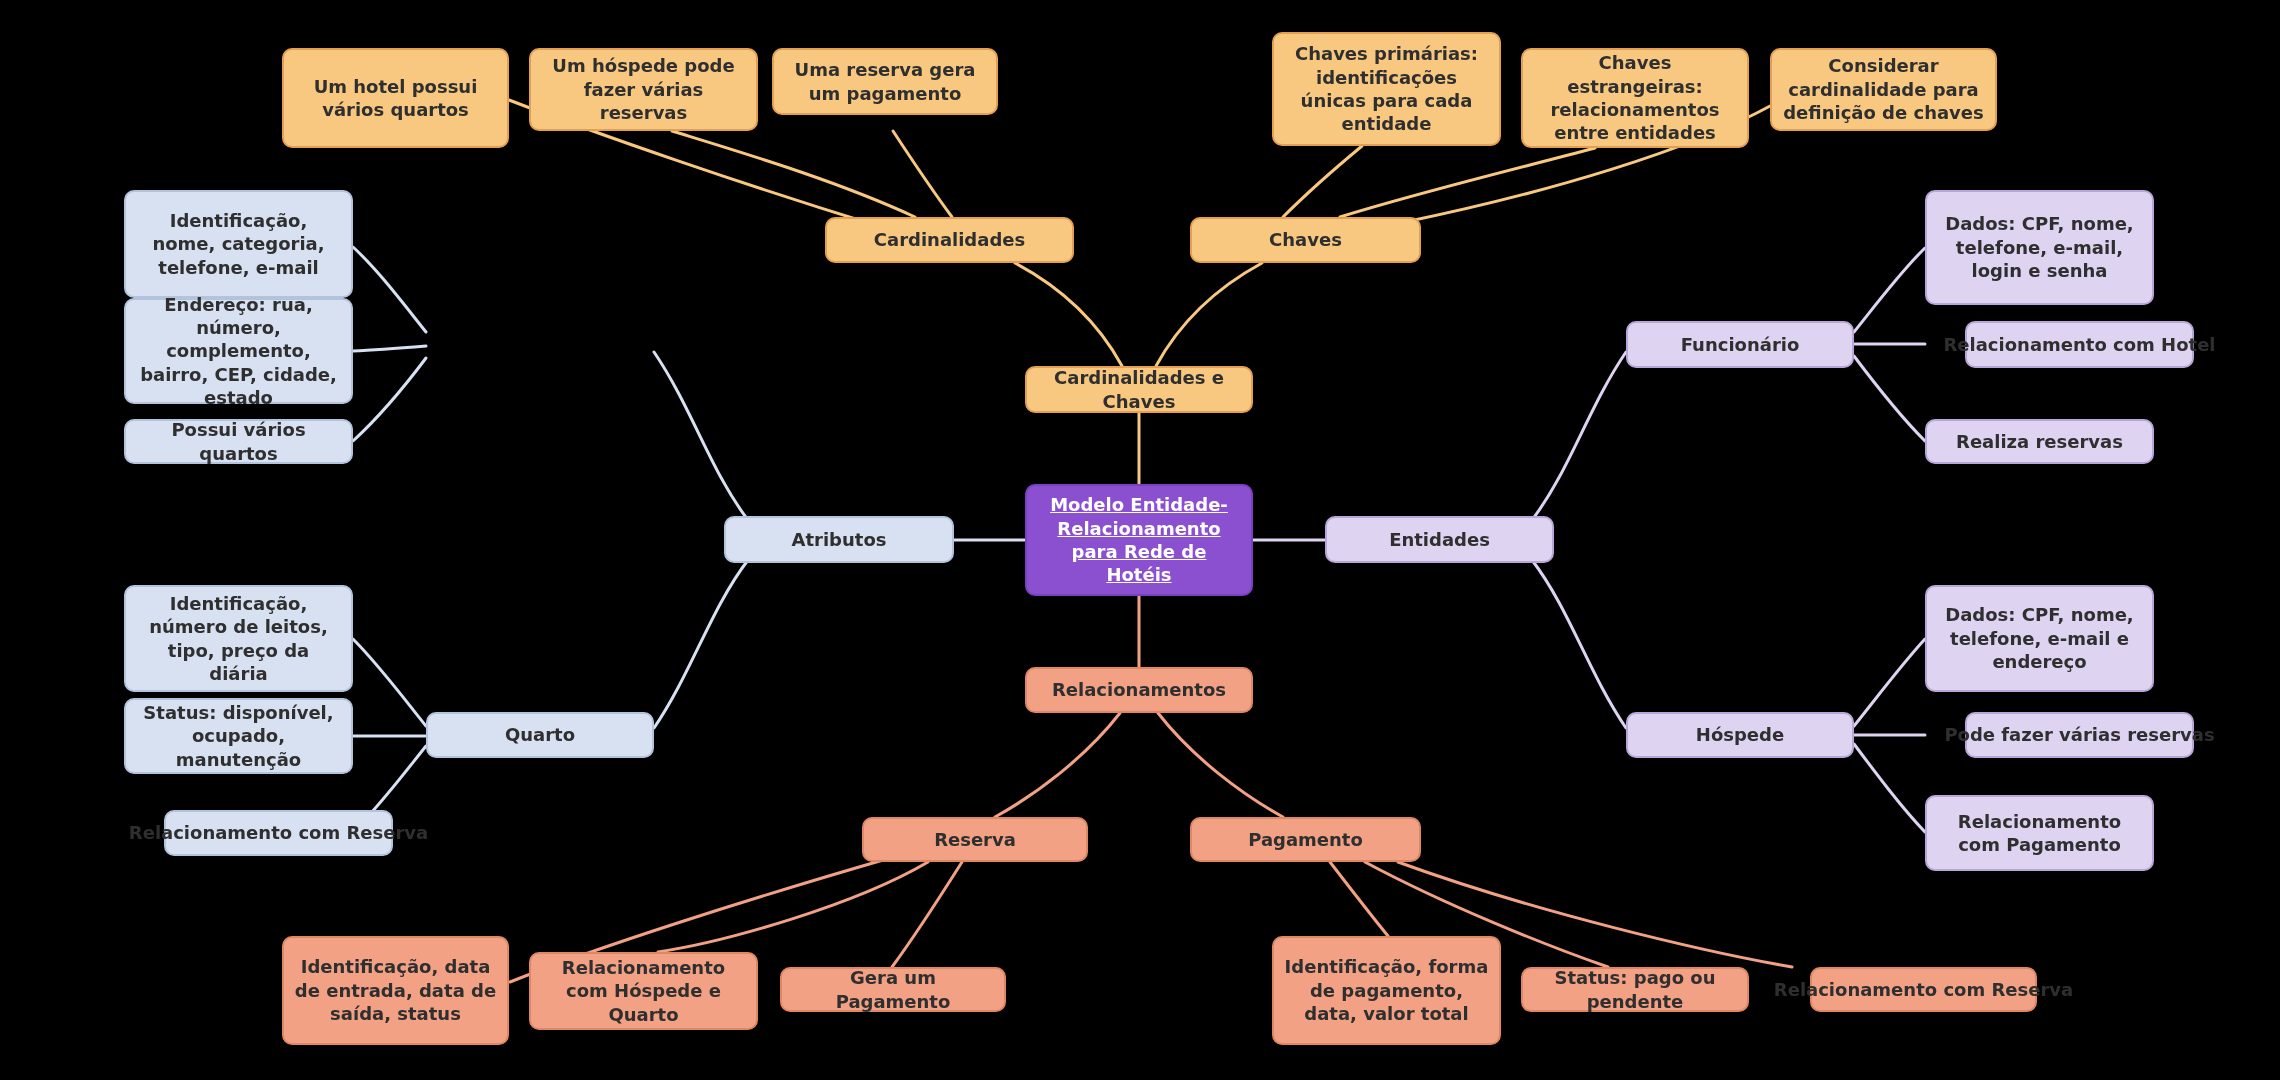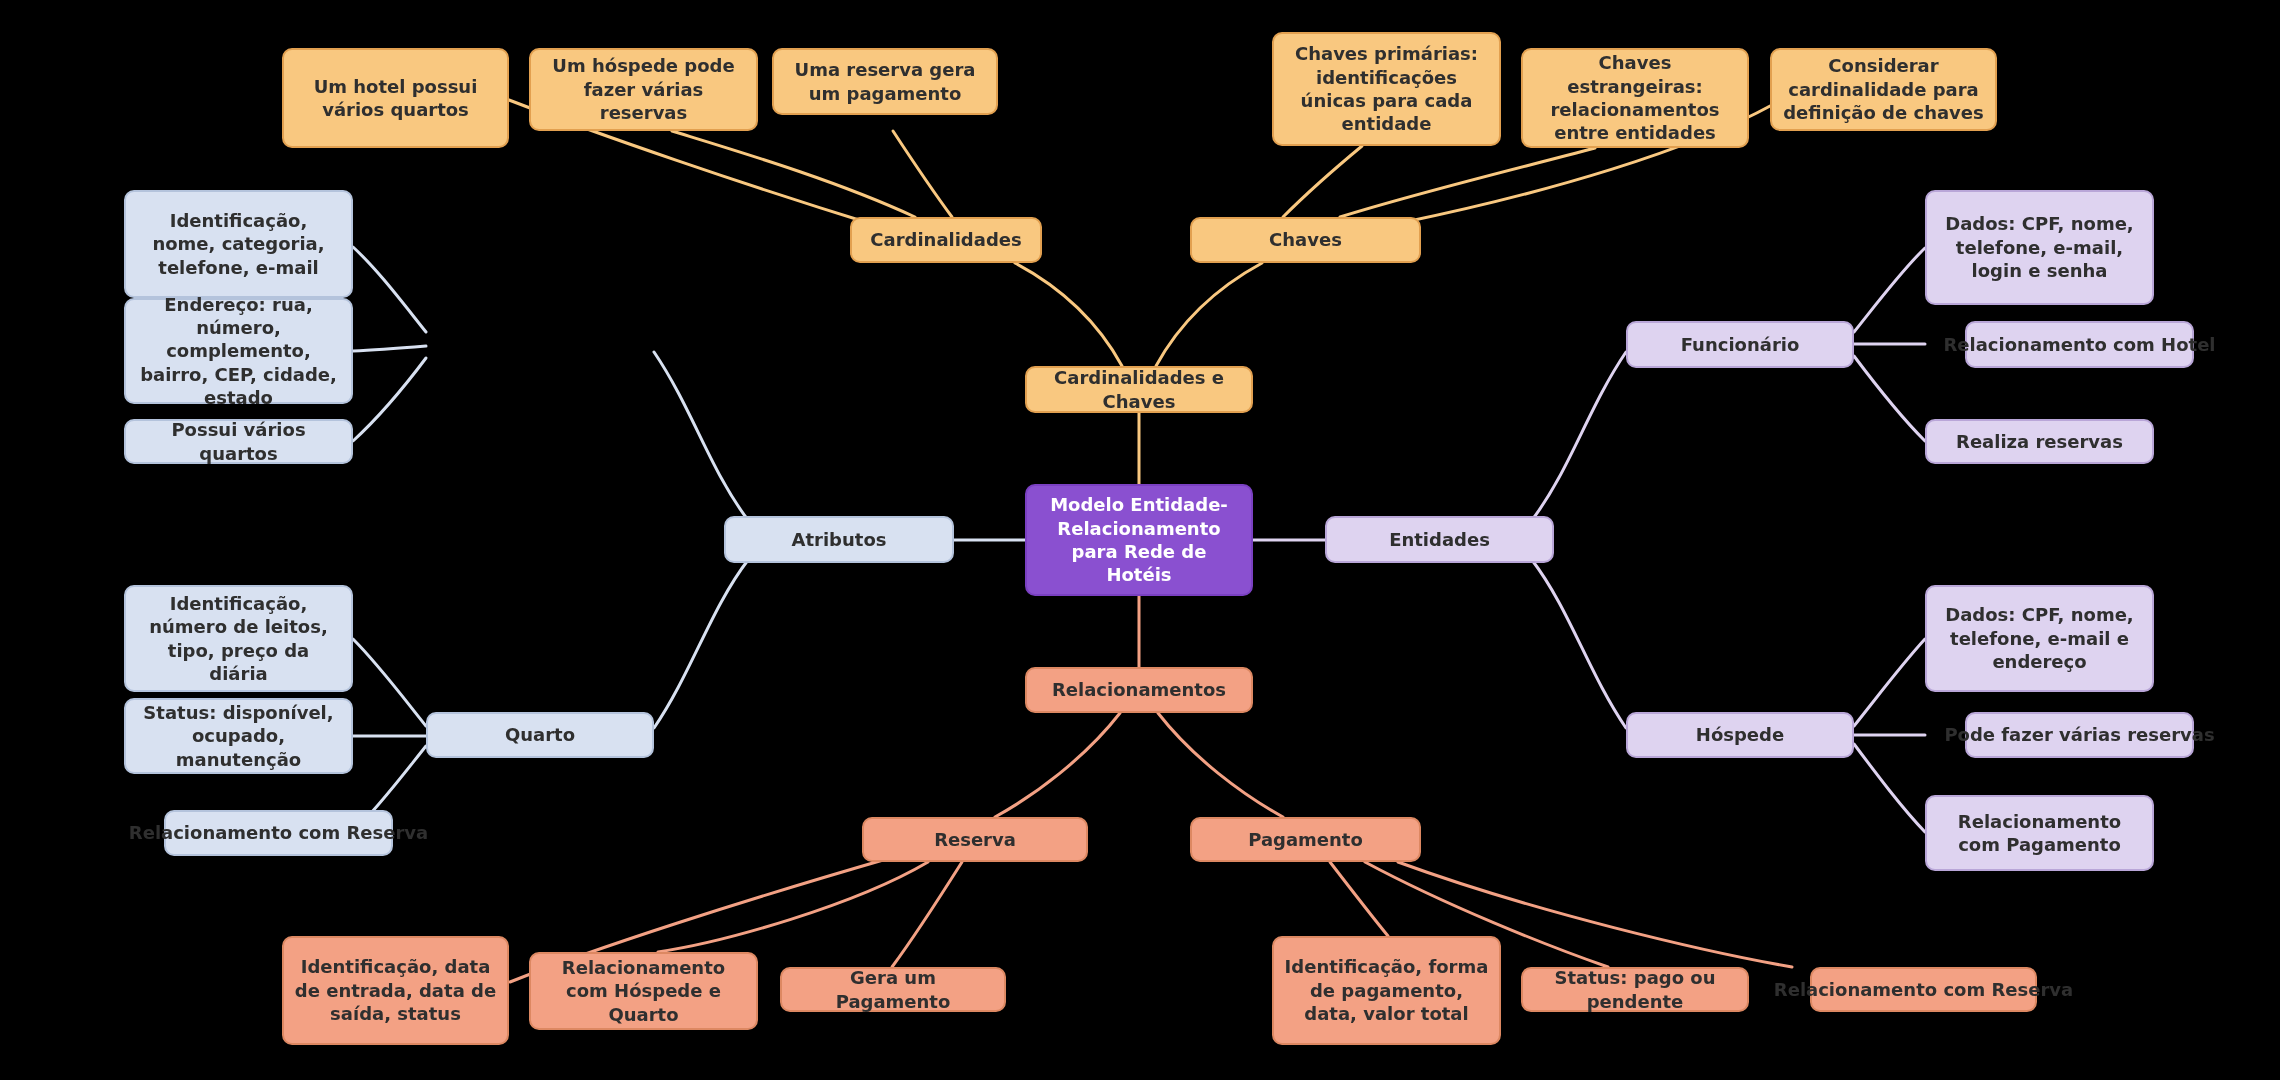--- a/index.html
+++ b/index.html
@@ -38,20 +38,21 @@
     padding: 6px 10px;
   }
   .node.orange { background: var(--branch-cardinalidades-chaves, #f9c880); border: 2px solid var(--branch-cardinalidades-chaves-border, #e2a050); }
   .node.blue   { background: var(--branch-atributos, #d8e1f1); border: 2px solid var(--branch-atributos-border, #b4c3dc); }
   .node.purple { background: var(--branch-entidades, #ded3f0); border: 2px solid var(--branch-entidades-border, #b9a6d8); }
   .node.salmon { background: var(--branch-relacionamentos, #f3a184); border: 2px solid var(--branch-relacionamentos-border, #dd8862); text-align: center; }
   .node.root {
     background: var(--root-fill, #8a50d0);
     border: 2px solid var(--root-border, #7a40c2);
     color: var(--root-text, #ffffff);
+    text-decoration: underline;
   }
   .nowrap { white-space: nowrap; margin-left: 40px; }
 </style>
 </head>
 <body>
 
 <div class="canvas">
 
   <svg class="edges" viewBox="0 0 2280 1080" xmlns="http://www.w3.org/2000/svg">
 
@@ -92,21 +93,21 @@
     <path class="edge salmon" d="M 928 862 C 855 905 725 942 658 952"></path>
     <path class="edge salmon" d="M 962 862 C 938 900 912 940 892 967"></path>
     <path class="edge salmon" d="M 1330 862 C 1350 888 1370 914 1388 936"></path>
     <path class="edge salmon" d="M 1365 862 C 1445 905 1545 945 1608 967"></path>
     <path class="edge salmon" d="M 1398 862 C 1535 912 1705 952 1792 967"></path>
   </svg>
 
   <div class="node root" style="left:1025px;top:484px;width:228px;height:112px">Modelo Entidade-Relacionamento para Rede de Hotéis</div>
 
   <div class="node orange" style="left:1025px;top:366px;width:228px;height:47px">Cardinalidades e Chaves</div>
-  <div class="node orange" style="left:850px;top:217px;width:192px;height:46px">Cardinalidades</div>
+  <div class="node orange" style="left:825px;top:217px;width:249px;height:46px">Cardinalidades</div>
   <div class="node orange" style="left:1190px;top:217px;width:231px;height:46px">Chaves</div>
   <div class="node orange" style="left:282px;top:48px;width:227px;height:100px">Um hotel possui vários quartos</div>
   <div class="node orange" style="left:529px;top:48px;width:229px;height:83px">Um hóspede pode fazer várias reservas</div>
   <div class="node orange" style="left:772px;top:48px;width:226px;height:67px">Uma reserva gera um pagamento</div>
   <div class="node orange" style="left:1272px;top:32px;width:229px;height:114px">Chaves primárias: identificações únicas para cada entidade</div>
   <div class="node orange" style="left:1521px;top:48px;width:228px;height:100px">Chaves estrangeiras: relacionamentos entre entidades</div>
   <div class="node orange" style="left:1770px;top:48px;width:227px;height:83px">Considerar cardinalidade para definição de chaves</div>
 
   <div class="node blue" style="left:724px;top:516px;width:230px;height:47px">Atributos</div>
   <div class="node blue" style="left:124px;top:190px;width:229px;height:108px">Identificação, nome, categoria, telefone, e-mail</div>

